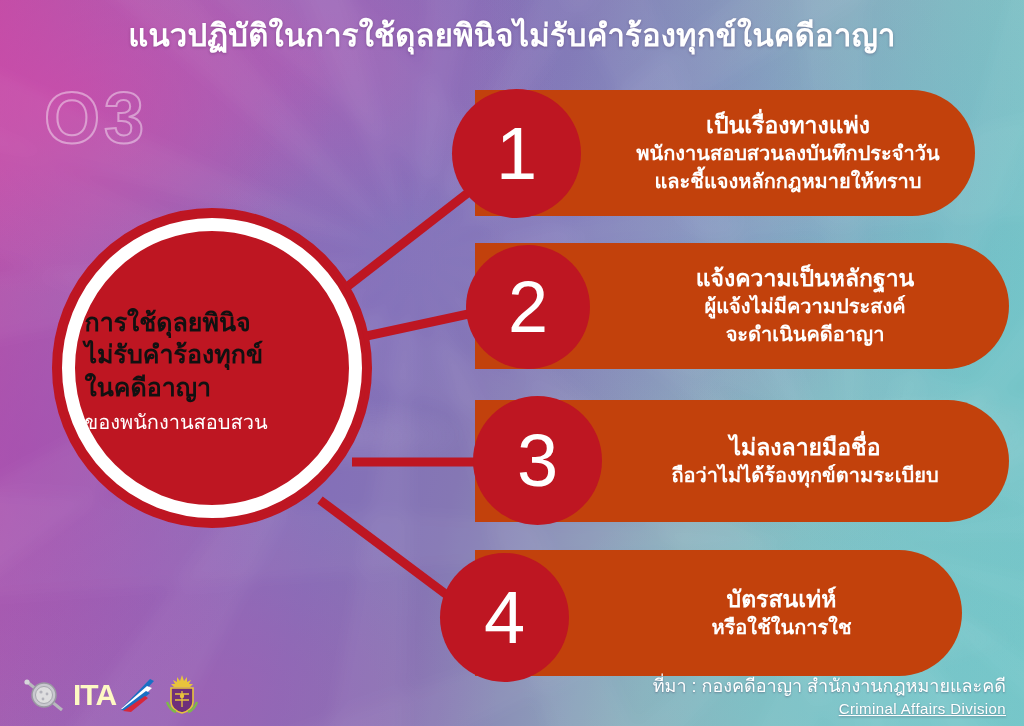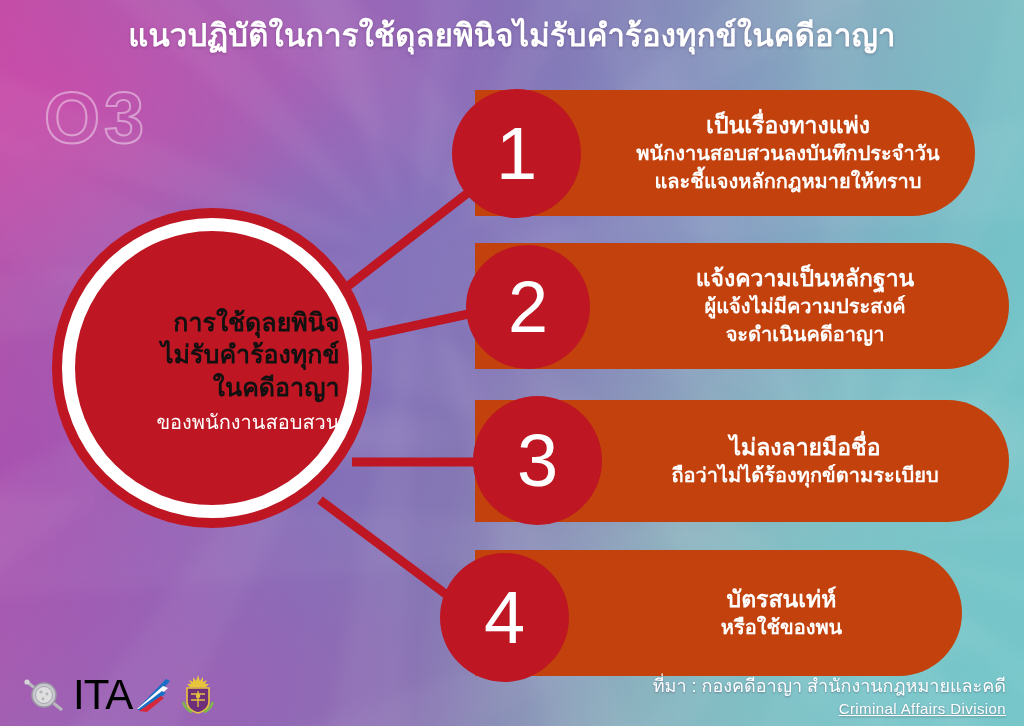--- a/index.html
+++ b/index.html
@@ -96,21 +96,21 @@
     border:5px solid #be1622;
     box-sizing:border-box;
     display:flex;align-items:center;justify-content:center;
   }
   .center-ring{
     position:absolute;inset:5px;border-radius:50%;
     border:13px solid #ffffff;box-sizing:border-box;
   }
   .center-inner{
     position:relative;z-index:2;
-    width:255px;text-align:right;
+    width:255px;text-align:left;
     padding-top:4px;
   }
   .center-line{
     color:#111111;font-weight:bold;font-size:25px;line-height:1.30;
     white-space:nowrap;
   }
   .center-sub{
     color:#ffffff;font-weight:normal;font-size:20px;
     margin-top:7px;line-height:1.2;white-space:nowrap;
   }
@@ -152,21 +152,21 @@
     text-shadow:0 1px 2px rgba(40,20,60,.35);
   }
   .src-th{font-size:18px;}
   .src-en{font-size:15px;letter-spacing:.4px;text-decoration:underline;}
 
   .logos{
     position:absolute;left:22px;bottom:10px;z-index:7;
     display:flex;align-items:center;gap:7px;
   }
   .ita-text{
-    font-size:42px;font-weight:normal;color:#000000;
+    font-size:30px;font-weight:bold;color:#fef9c3;
     letter-spacing:-1px;line-height:1;
     font-family:"Liberation Sans","DejaVu Sans",sans-serif;
   }
 </style>
 </head>
 <body>
 
 <div id="canvas">
 
   <div class="bg">
@@ -226,21 +226,21 @@
         <div class="item-desc">ถือว่าไม่ได้ร้องทุกข์ตามระเบียบ</div>
       </div>
     </div>
     <div class="num-circle" style="left:473px;top:396px;width:129px;height:129px;font-size:74px;">3</div>
   </div>
 
   <div class="item">
     <div class="pill" style="left:475px;top:550px;width:487px;height:126px;">
       <div class="pill-text">
         <div class="item-title">บัตรสนเท่ห์</div>
-        <div class="item-desc">หรือใช้ของพน</div>
+        <div class="item-desc">หรือใช้ในการใช</div>
       </div>
     </div>
     <div class="num-circle" style="left:440px;top:553px;width:129px;height:129px;font-size:74px;">4</div>
   </div>
 
   <div class="footer-source">
     <div class="src-th">ที่มา : กองคดีอาญา สำนักงานกฎหมายและคดี</div>
     <div class="src-en">Criminal Affairs Division</div>
   </div>
 

